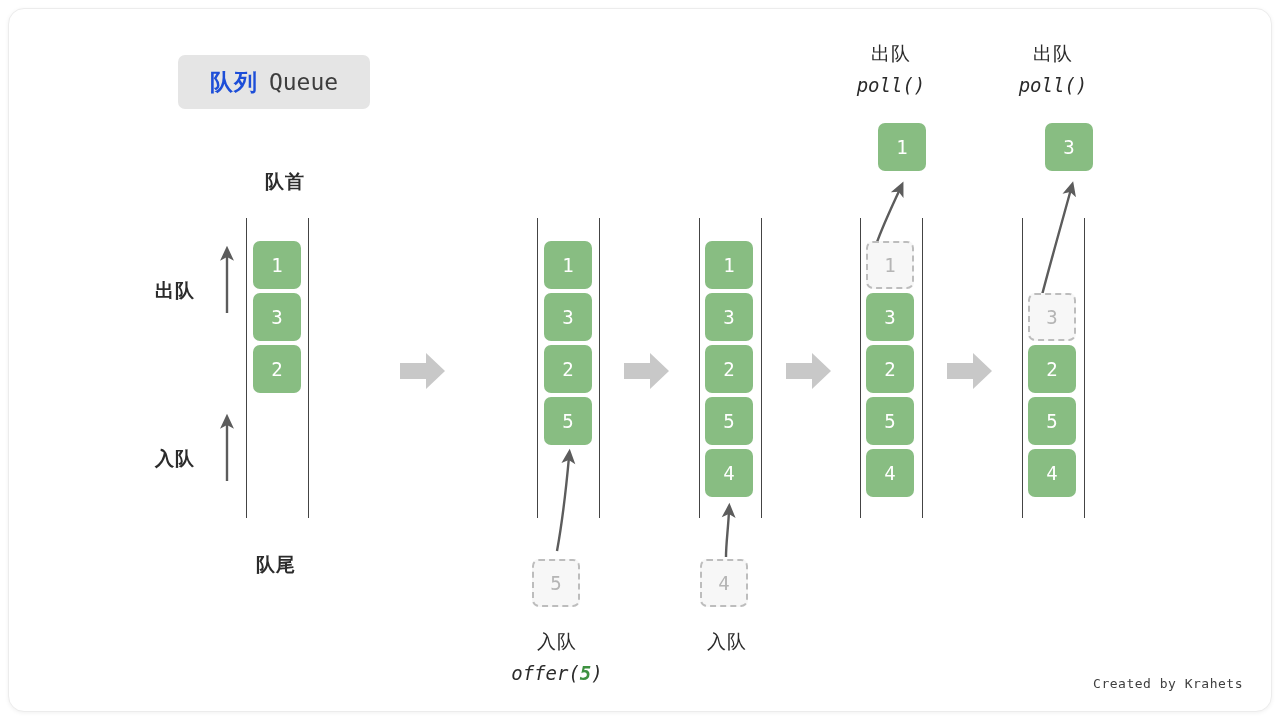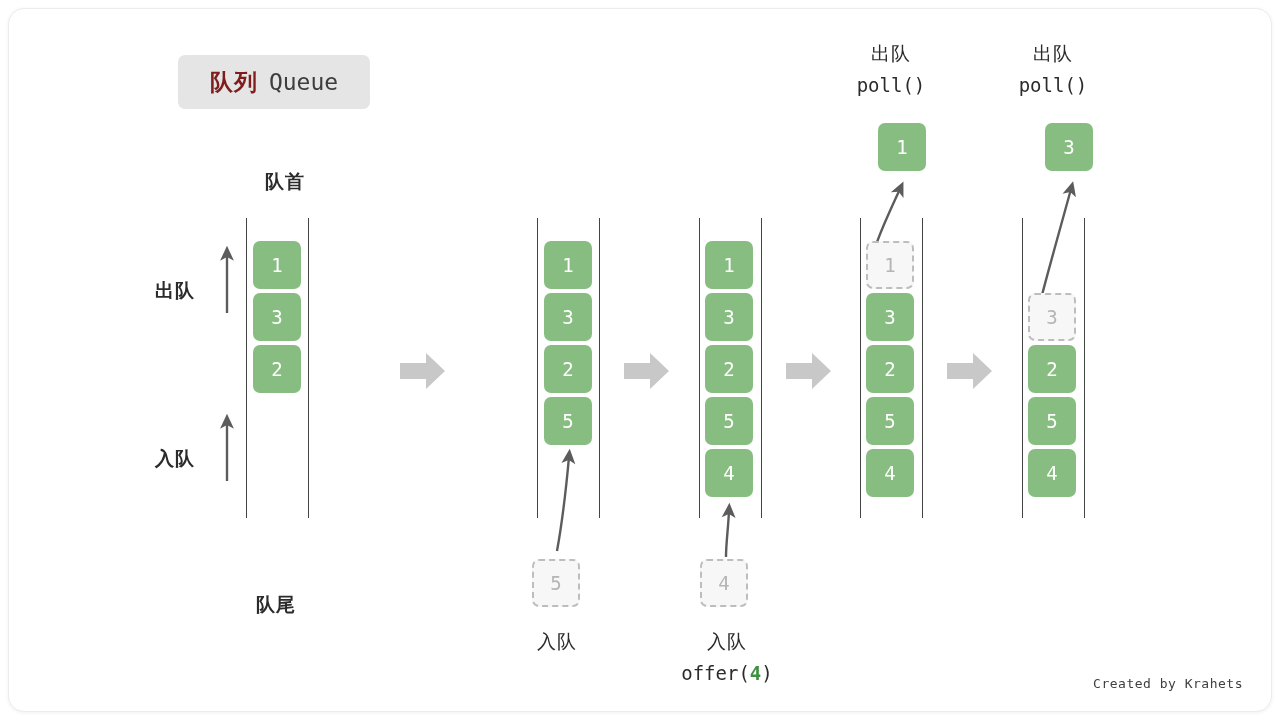--- a/index.html
+++ b/index.html
@@ -39,39 +39,39 @@
     background: #e5e5e5;
     border-radius: 7px;
     display: flex;
     align-items: center;
     justify-content: center;
     gap: 11px;
   }
   #title-badge .cn {
     font-size: 23px;
     font-weight: bold;
-    color: #7f1d1d;
+    color: #1d4ed8;
     letter-spacing: 1px;
   }
   #title-badge .en {
     font-family: "DejaVu Sans Mono", "Liberation Mono", monospace;
     font-size: 23px;
     color: #3d3d3d;
   }
 
   
   .cap-bold {
     font-size: 19px;
     font-weight: bold;
     color: #2b2b2b;
     letter-spacing: 1px;
     white-space: nowrap;
   }
   #label-head { left: 238px; top: 160px; width: 58px; text-align: right; }
-  #label-tail { left: 238px; top: 543px; width: 58px; text-align: center; margin-top: 40px; }
+  #label-tail { left: 238px; top: 543px; width: 58px; text-align: center; }
   #label-dequeue { left: 146px; top: 269px; }
   #label-enqueue { left: 146px; top: 437px; }
 
   
   .rail {
     width: 1px;
     background: #444444;
   }
 
   
@@ -112,20 +112,21 @@
     font-size: 19px;
     color: #2b2b2b;
     letter-spacing: 1px;
     line-height: 30px;
   }
   .op-caption .line-code {
     font-family: "DejaVu Sans Mono", "Liberation Mono", monospace;
     font-size: 19px;
     color: #2b2b2b;
     line-height: 32px;
+    font-style: italic;
   }
   .op-caption .line-code .arg { color: #3d9140; font-weight: bold; }
 
   
   #watermark {
     right: 28px;
     bottom: 20px;
     font-family: "DejaVu Sans Mono", "Liberation Mono", monospace;
     font-size: 13px;
     color: #404040;
@@ -182,20 +183,21 @@
   <div class="abs cell filled" style="left:535px; top:388px;">5</div>
 
   <svg class="abs" style="left:530px; top:430px;" width="60" height="115" viewBox="0 0 60 115">
     <path d="M18,112 C22,90 26,62 30,18" stroke="#5c5c5c" stroke-width="2.4" fill="none" marker-end="url(#ah-dark)"></path>
   </svg>
 
   <div class="abs cell ghost" style="left:523px; top:550px;">5</div>
 
   <div class="abs op-caption" style="left:478px; top:618px; width:140px;">
     <div class="line-cn">入队</div>
+    <div class="line-code"><span>offer(</span><span class="arg">5</span><span>)</span></div>
   </div>
 
   <svg class="abs flow-arrow" style="left:615px; top:342px;" viewBox="0 0 46 40">
       <path d="M0,12 L26,12 L26,2 L45,20 L26,38 L26,28 L0,28 Z" fill="#c8c8c8"></path>
     </svg>
 
   <div class="abs rail" style="left:690px; top:209px; height:300px;"></div>
   <div class="abs rail" style="left:752px; top:209px; height:300px;"></div>
 
   <div class="abs cell filled" style="left:696px; top:232px;">1</div>
@@ -205,21 +207,20 @@
   <div class="abs cell filled" style="left:696px; top:440px;">4</div>
 
   <svg class="abs" style="left:700px; top:488px;" width="40" height="62" viewBox="0 0 40 62">
     <path d="M17,60 C17,46 19,34 20,14" stroke="#5c5c5c" stroke-width="2.4" fill="none" marker-end="url(#ah-dark)"></path>
   </svg>
 
   <div class="abs cell ghost" style="left:691px; top:550px;">4</div>
 
   <div class="abs op-caption" style="left:648px; top:618px; width:140px;">
     <div class="line-cn">入队</div>
-    <div class="line-code"><span>offer(</span><span class="arg">4</span><span>)</span></div>
   </div>
 
   <svg class="abs flow-arrow" style="left:777px; top:342px;" viewBox="0 0 46 40">
       <path d="M0,12 L26,12 L26,2 L45,20 L26,38 L26,28 L0,28 Z" fill="#c8c8c8"></path>
     </svg>
 
   <div class="abs op-caption" style="left:812px; top:30px; width:140px;">
     <div class="line-cn">出队</div>
     <div class="line-code">poll()</div>
   </div>

